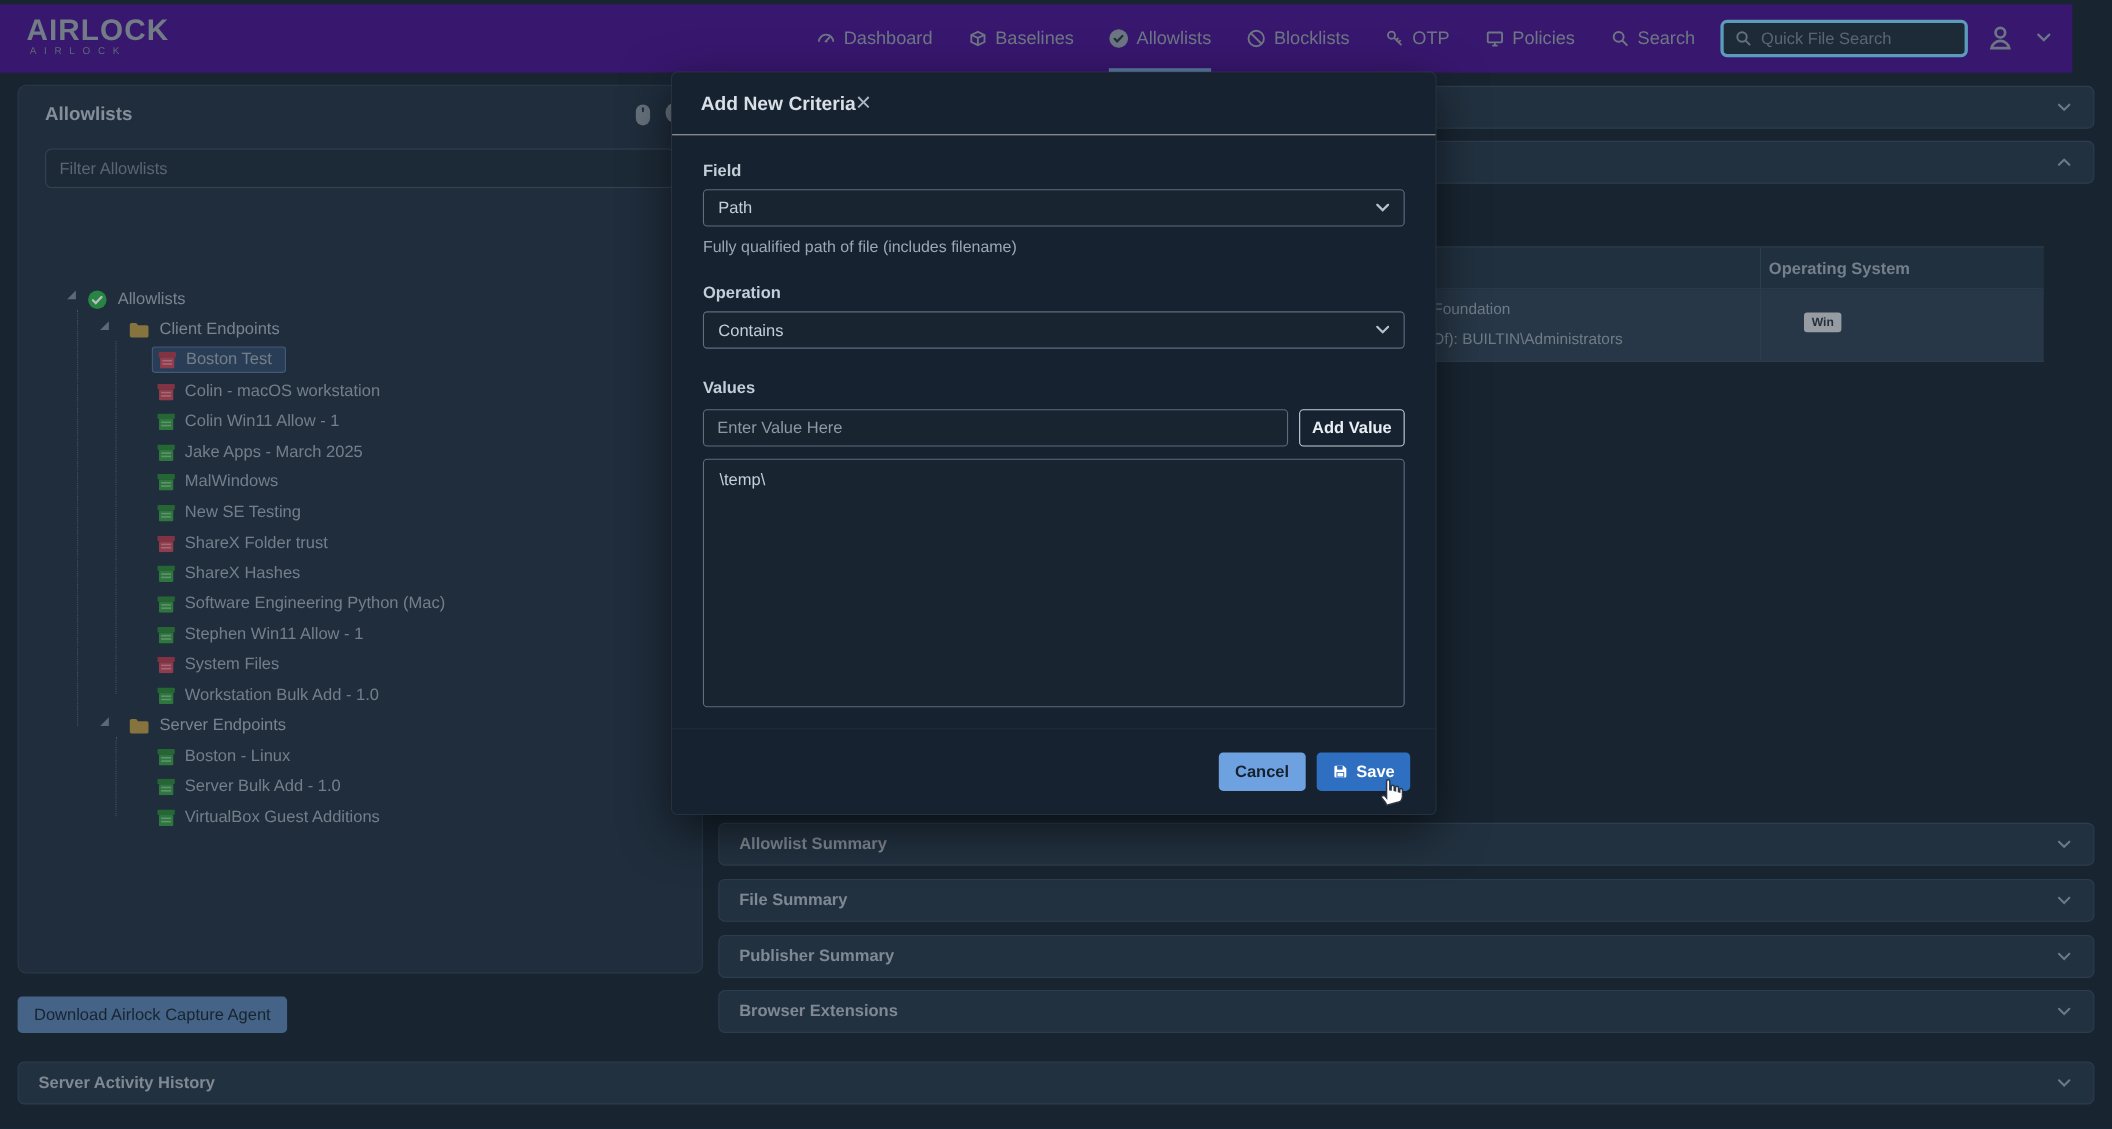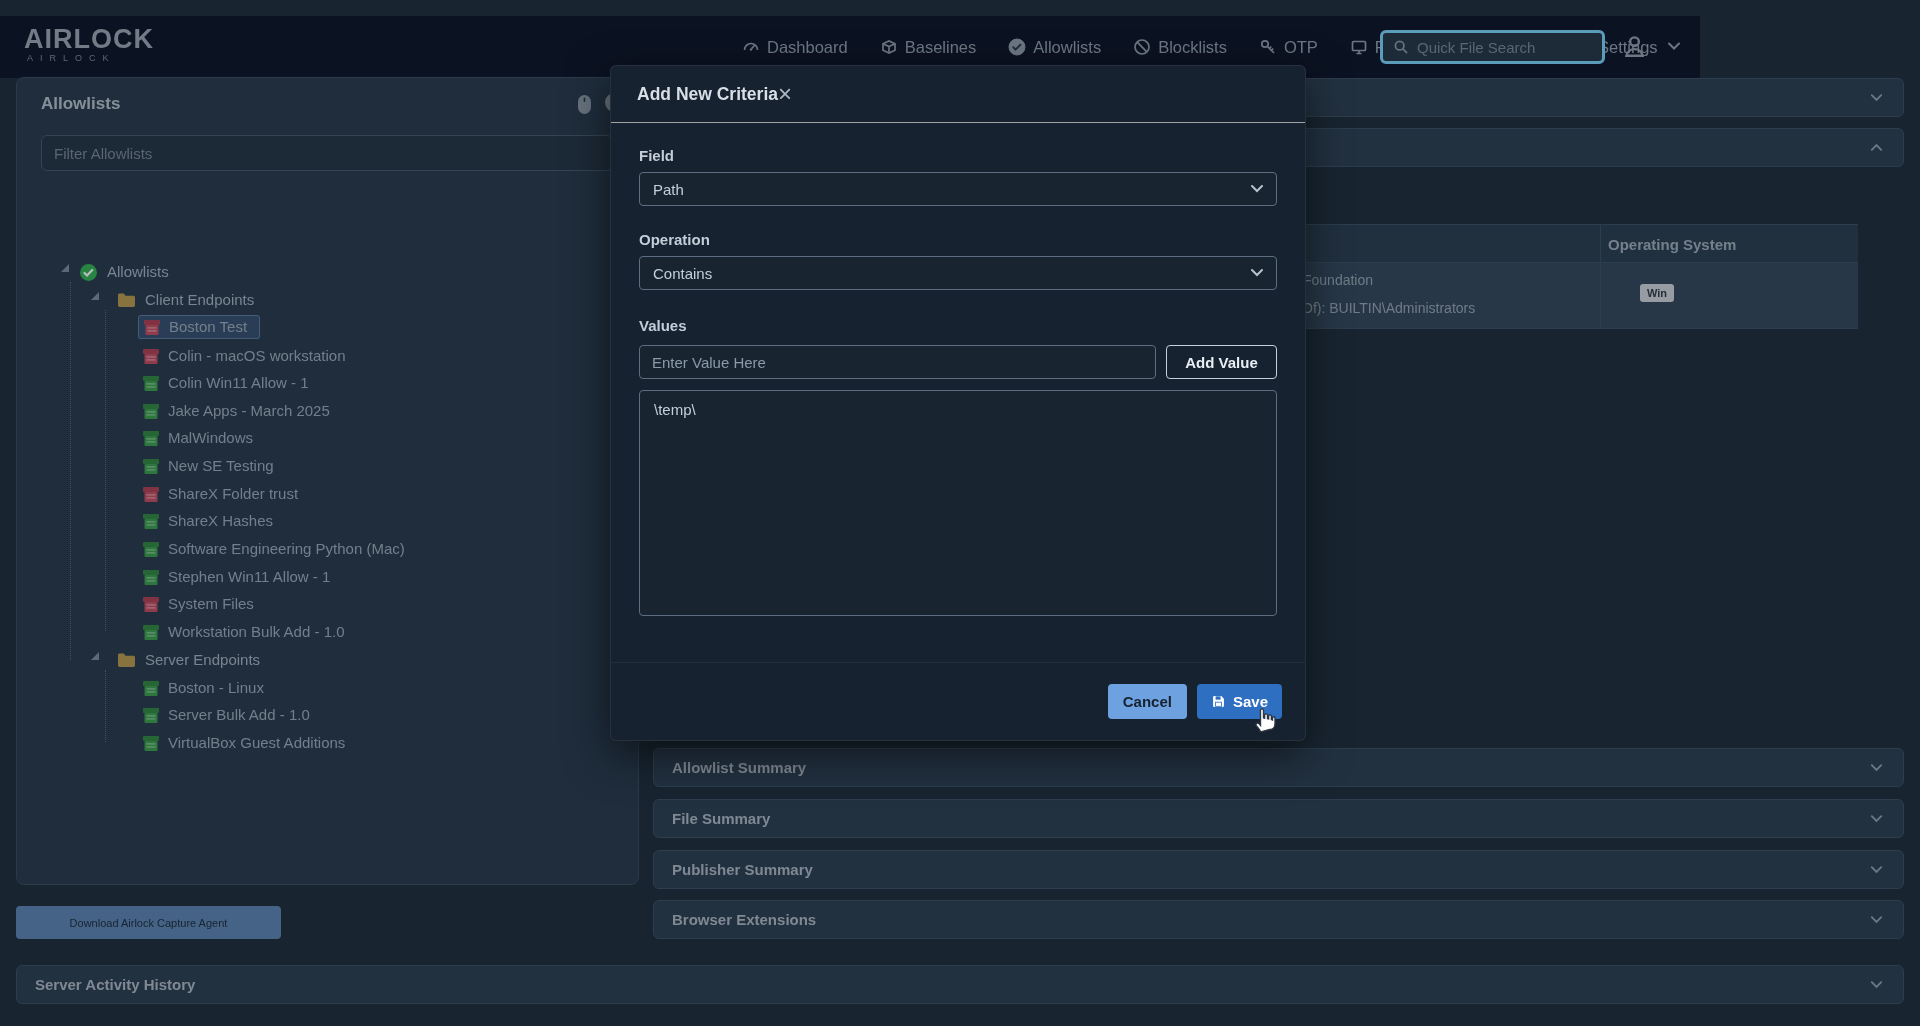--- a/index.html
+++ b/index.html
@@ -4,21 +4,21 @@
 <style>
   * { margin:0; padding:0; box-sizing:border-box; }
   html,body { width:1920px; height:1026px; overflow:hidden; }
   body {
     font-family:"Liberation Sans","DejaVu Sans",sans-serif;
     background:#20303f; position:relative; color:#aebbc9;
   }
   svg { display:block; }
 
   
-  .navbar { position:absolute; top:16px; left:0; width:1700px; height:62px; background:#0f172a; z-index:1; }
+  .navbar { position:absolute; top:4px; left:0; width:1884px; height:62px; background:#4c1d95; z-index:1; }
   .logo { position:absolute; left:24px; top:9px; }
   .logo-title { font-size:27px; font-weight:800; letter-spacing:1px; color:#9ba8b6; line-height:28px; }
   .logo-sub { font-size:9px; letter-spacing:7px; color:#7f8c9a; padding-left:3px; }
   .nav-menu { position:absolute; left:742px; top:0; height:62px; display:flex; gap:32px; align-items:stretch; }
   .nav-item { display:flex; align-items:center; gap:7px; color:#94a1b0; font-size:16.5px; font-weight:500; cursor:pointer; border-bottom:4px solid transparent; padding-top:4px; }
   .nav-item.active { border-bottom-color:#7aa5da; }
   .nav-item svg { stroke:#94a1b0; }
   .quick-search { position:absolute; right:95px; top:14px; width:225px; height:34px; border:3px solid #7dd3fc; border-radius:6px; background:#27394b; display:flex; align-items:center; padding:0 10px; gap:8px; }
   .quick-search input { flex:1; background:transparent; border:none; outline:none; color:#aab7c4; font-size:15px; font-family:inherit; }
   .quick-search input::placeholder { color:#76markdown; color:#76markdown; }
@@ -35,21 +35,21 @@
   .lp-filter input { width:100%; height:100%; background:transparent; border:none; outline:none; color:#aab7c4; font-size:15px; font-family:inherit; }
   .lp-filter input::placeholder { color:#7b8896; }
 
   .tree { position:absolute; left:0; top:100px; width:100%; height:600px; }
   .tree-row { position:absolute; height:24px; display:flex; align-items:center; gap:9px; font-size:15px; color:#9dabb9; white-space:nowrap; cursor:pointer; }
   .tree-row .lbl { line-height:24px; }
   .tree-row.folder { color:#a6b3c1; }
   .tree-row.sel { background:rgba(86,130,186,.33); border:1px solid rgba(122,162,212,.5); border-radius:3px; padding:0 12px 0 5px; margin:-1px 0 0 -5px; }
   .guide { position:absolute; width:0; border-left:1px dotted #5b6d80; }
   .expander { position:absolute; width:0; height:0; border-bottom:8px solid #7d8ea0; border-left:8px solid transparent; }
-  .dl-btn { position:absolute; left:16px; top:906px; width:265px; height:33px; background:#5d86b4; border:none; border-radius:4px; color:#20303f; font-size:11px; font-family:inherit; font-weight:500; cursor:pointer; z-index:1; }
+  .dl-btn { position:absolute; left:16px; top:906px; width:245px; height:33px; background:#5d86b4; border:none; border-radius:4px; color:#20303f; font-size:15px; font-family:inherit; font-weight:500; cursor:pointer; z-index:1; }
 
   
   .acc-header { position:absolute; left:653px; width:1251px; height:39px; background:#2e4154; border:1px solid #3d5166; border-radius:6px; display:flex; align-items:center; justify-content:space-between; padding:0 18px; z-index:1; cursor:pointer; }
   .acc-header .acc-title { font-size:15px; font-weight:700; color:#aeb9c6; }
   .acc-header svg { stroke:#93a2b2; }
   .acc-full { left:16px; width:1888px; }
 
   .table-wrap { position:absolute; left:656px; top:224px; width:1202px; z-index:1; }
   .tbl-head { height:39px; background:#2c4053; border-top:1px solid #3c5166; border-bottom:1px solid #3c5166; position:relative; }
   .tbl-row { height:66px; background:#35495e; border-bottom:1px solid #3c5166; position:relative; }
@@ -69,21 +69,21 @@
   .modal-close { font-size:24px; color:#aab6c2; cursor:pointer; line-height:20px; font-weight:400; }
   .modal-body { padding:24px 28px 0 28px; flex:1; }
   .fld-label { font-size:15px; font-weight:700; color:#c3ced9; }
   .select { margin-top:8px; height:34px; border:1px solid #5d6e80; border-radius:4px; background:#18242f; display:flex; align-items:center; justify-content:space-between; padding:0 13px; cursor:pointer; }
   .select .sel-val { font-size:15px; color:#c4cfd9; }
   .helper { margin-top:11px; font-size:14.5px; color:#9aa8b6; }
   .mt25 { margin-top:25px; } .mt27 { margin-top:27px; }
   .val-row { margin-top:11px; display:flex; gap:10px; }
   .val-input { flex:1; height:34px; border:1px solid #5d6e80; border-radius:4px; background:#18242f; padding:0 12px; color:#c4cfd9; font-size:15px; font-family:inherit; outline:none; }
   .val-input::placeholder { color:#8b99a8; }
-  .add-val-btn { width:111px; height:34px; background:transparent; border:1px solid #c6d0da; border-radius:4px; color:#e8eef4; font-size:15px; font-weight:700; font-family:inherit; cursor:pointer; }
+  .add-val-btn { width:96px; height:34px; background:transparent; border:1px solid #c6d0da; border-radius:4px; color:#e8eef4; font-size:15px; font-weight:700; font-family:inherit; cursor:pointer; }
   .values-box { margin-top:11px; height:226px; border:1px solid #5d6e80; border-radius:4px; background:#18242f; padding:10px 14px; font-size:15px; color:#c4cfd9; }
   .modal-footer { flex:none; height:57px; margin-bottom:21px; border-top:1px solid rgba(255,255,255,.05); display:flex; align-items:flex-end; justify-content:flex-end; gap:10px; padding:0 23px; }
   .btn { height:35px; border:none; border-radius:4px; font-size:15px; font-weight:600; font-family:inherit; cursor:pointer; display:flex; align-items:center; gap:7px; }
   .btn-cancel { background:#6ea1e0; color:#16222f; padding:0 15px; }
   .btn-save { background:#2e6fc2; color:#ffffff; padding:0 14px; }
 
   .hand-cursor { position:absolute; left:1249px; top:700px; z-index:12; pointer-events:none; }
 </style>
 </head>
 <body>
@@ -491,20 +491,21 @@
   <div class="modal-body">
     <div class="fld-label">Field</div>
     <div class="select">
       <span class="sel-val">Path</span>
       <span>
           <svg width="12" height="8" viewBox="0 0 12 8">
             <path d="M1 1l5 5 5-5" fill="none" stroke="#b6c2ce" stroke-width="2" stroke-linecap="round"></path>
           </svg>
         </span>
     </div>
+    <div class="helper">Fully qualified path of file (includes filename)</div>
 
     <div class="fld-label mt25">Operation</div>
     <div class="select">
       <span class="sel-val">Contains</span>
       <span>
           <svg width="12" height="8" viewBox="0 0 12 8">
             <path d="M1 1l5 5 5-5" fill="none" stroke="#b6c2ce" stroke-width="2" stroke-linecap="round"></path>
           </svg>
         </span>
     </div>

